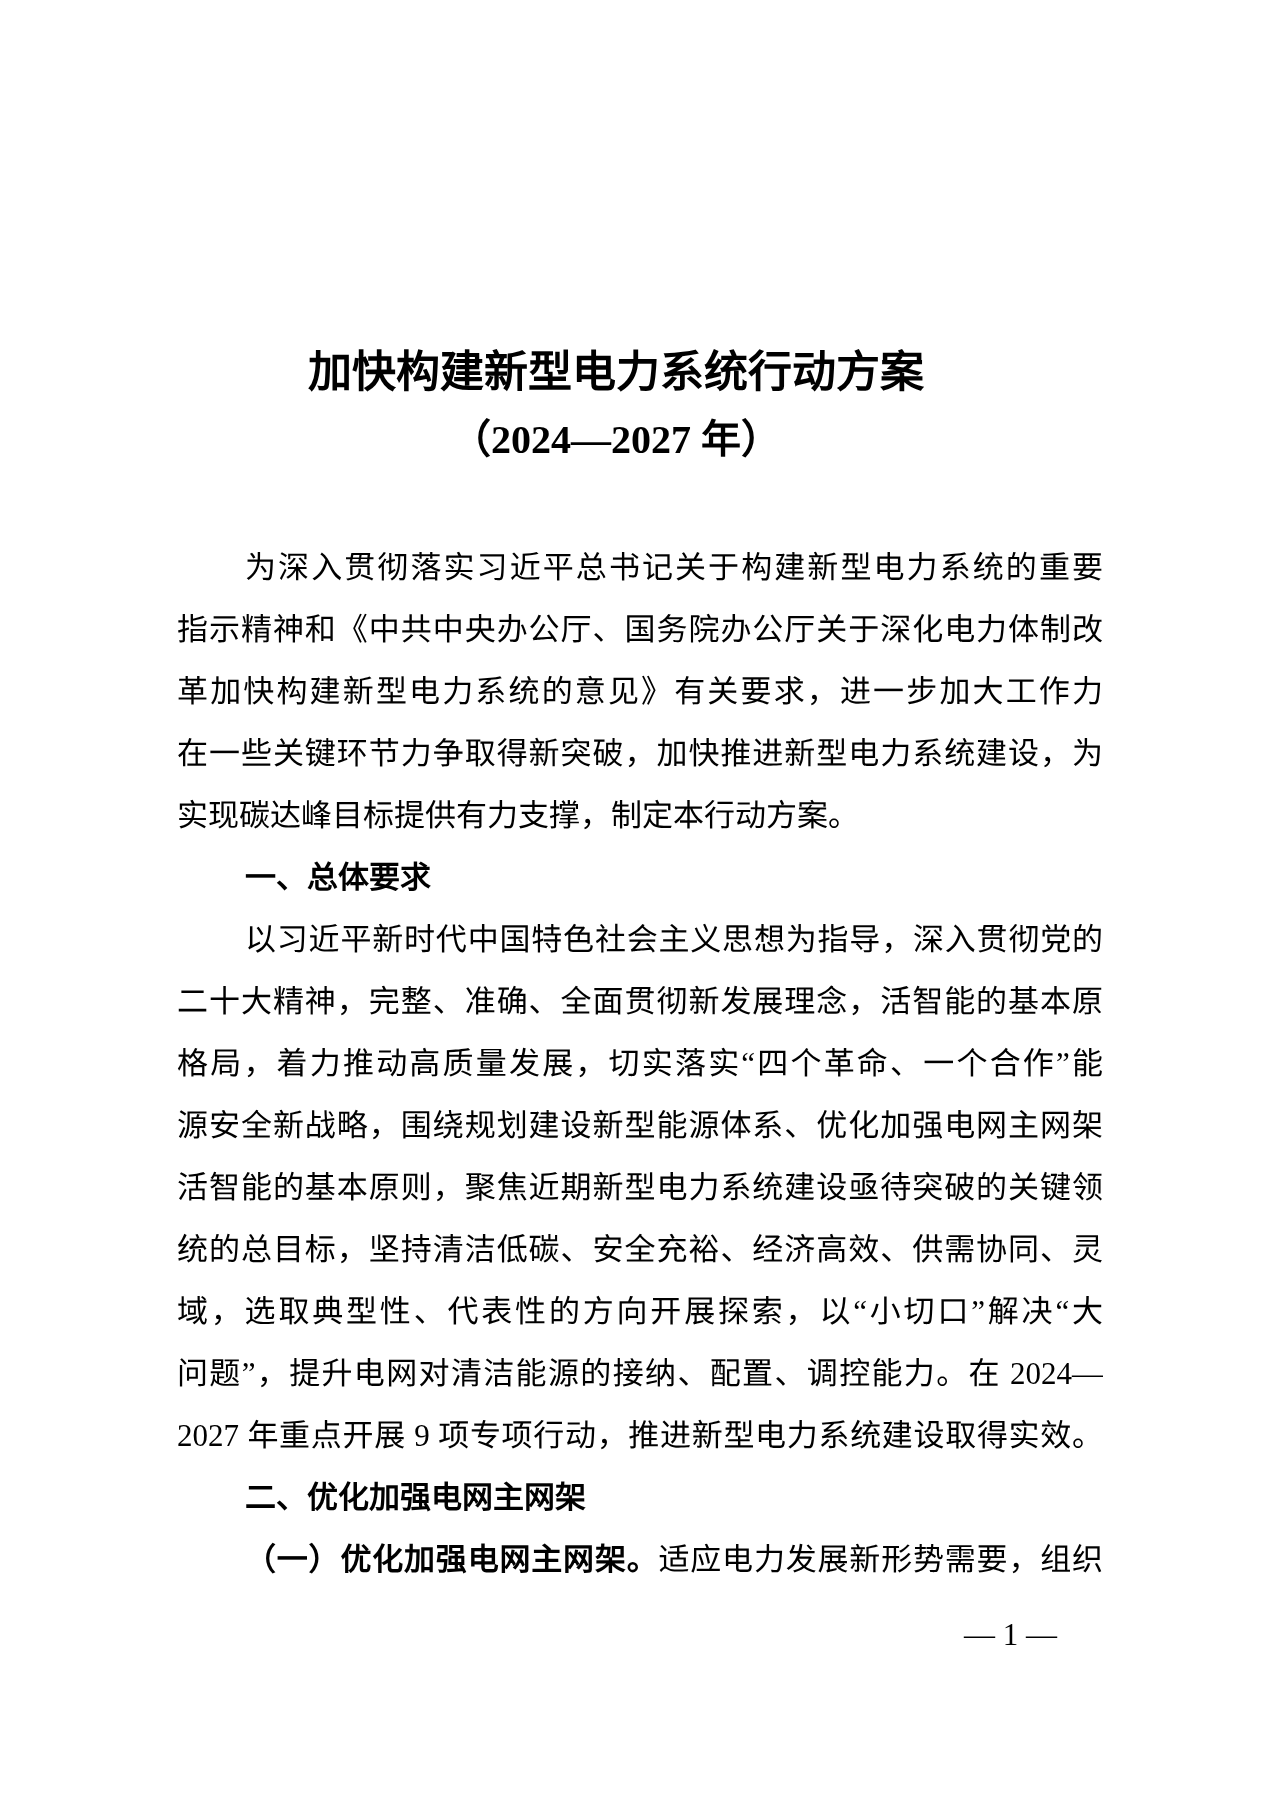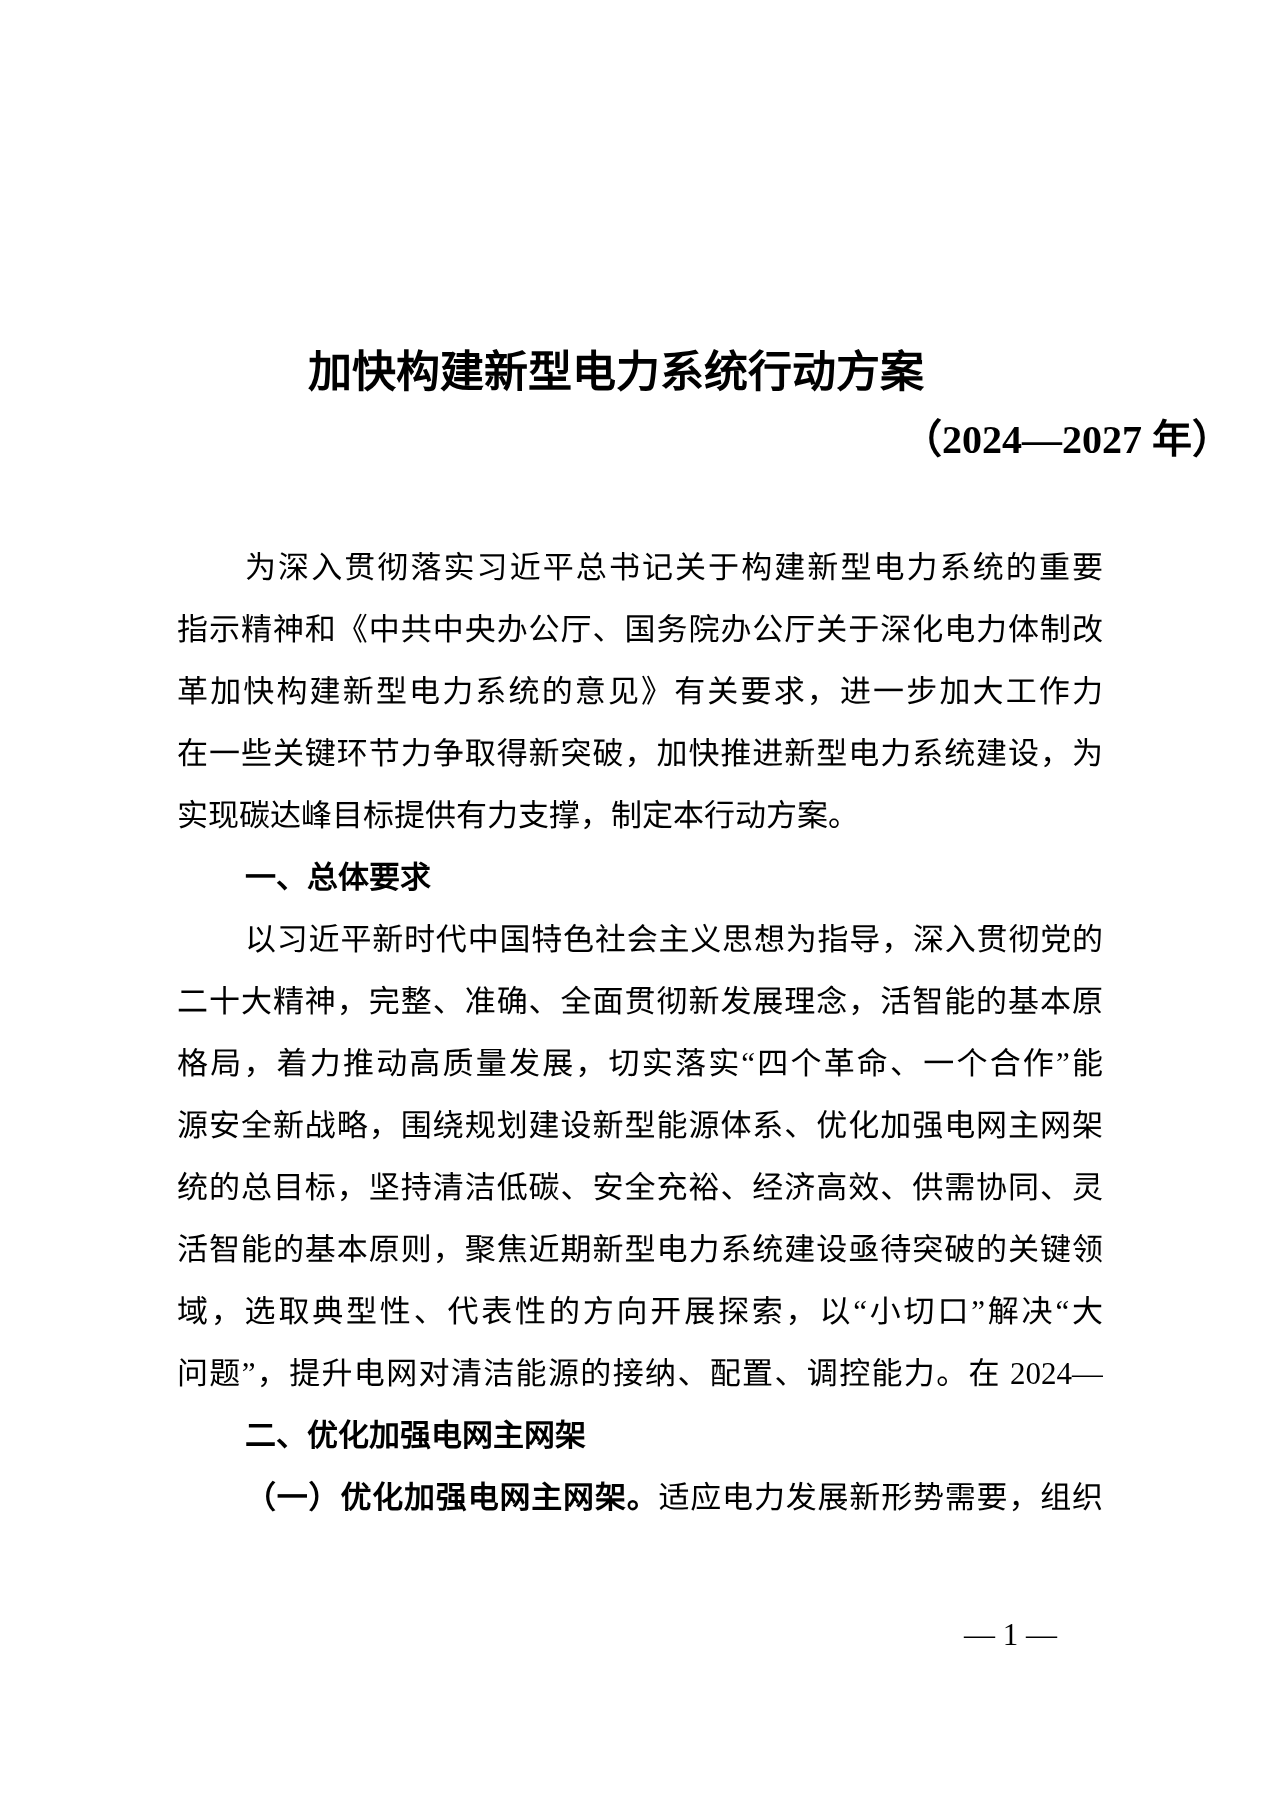--- a/index.html
+++ b/index.html
@@ -25,21 +25,21 @@
     font-size: 44px;
     line-height: 50px;
     font-weight: 700;
     margin: 0;
   }
   .doc-subtitle {
     position: absolute;
     top: 417px;
     left: 0;
     width: 100%;
-    text-align: right;
+    text-align: center;
     font-size: 40px;
     line-height: 46px;
     font-weight: 700;
   }
   .doc-body {
     position: absolute;
     top: 537px;
     left: 177px;
     width: 926px;
     font-size: 31px;
@@ -91,22 +91,23 @@
       <div class="line indent fill">为深入贯彻落实习近平总书记关于构建新型电力系统的重要</div>
       <div class="line fill">指示精神和《中共中央办公厅、国务院办公厅关于深化电力体制改</div>
       <div class="line fill">革加快构建新型电力系统的意见》有关要求，进一步加大工作力度，</div>
       <div class="line fill">在一些关键环节力争取得新突破，加快推进新型电力系统建设，为</div>
       <div class="line">实现碳达峰目标提供有力支撑，制定本行动方案。</div>
       <div class="heading">一、总体要求</div>
       <div class="line indent fill">以习近平新时代中国特色社会主义思想为指导，深入贯彻党的</div>
       <div class="line fill">二十大精神，完整、准确、全面贯彻新发展理念，活智能的基本原则</div>
       <div class="line fill">格局，着力推动高质量发展，切实落实“四个革命、一个合作”能</div>
       <div class="line fill">源安全新战略，围绕规划建设新型能源体系、优化加强电网主网架</div>
+      <div class="line fill">活智能的基本原则，聚焦近期新型电力系统建设亟待突破的关键领</div>
       <div class="line fill">统的总目标，坚持清洁低碳、安全充裕、经济高效、供需协同、灵</div>
-      <div class="line fill">活智能的基本原则，聚焦近期新型电力系统建设亟待突破的关键领</div>
       <div class="line fill">域，选取典型性、代表性的方向开展探索，以“小切口”解决“大</div>
       <div class="line fill">问题”，提升电网对清洁能源的接纳、配置、调控能力。在 2024—</div>
+      <div class="line fill">2027 年重点开展 9 项专项行动，推进新型电力系统建设取得实效。</div>
       <div class="heading">二、优化加强电网主网架</div>
       <div class="line indent fill"><span class="lead">（一）优化加强电网主网架。</span>适应电力发展新形势需要，组织</div>
     </section>
 
   <footer class="page-number">— 1 —</footer>
 </div>
 
 </body></html>

